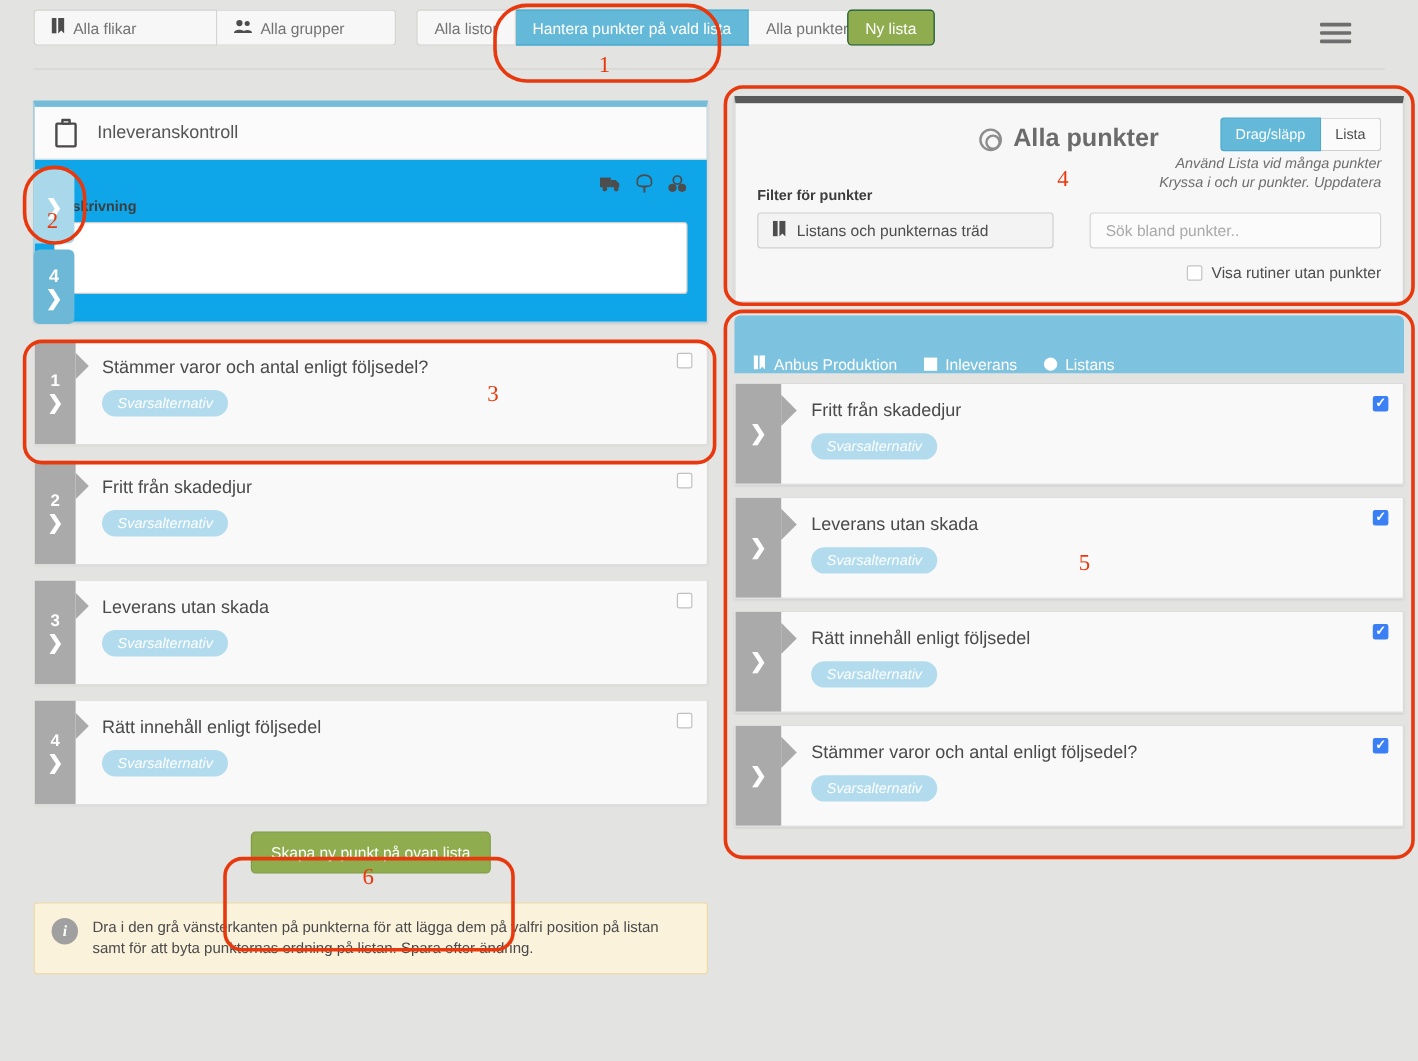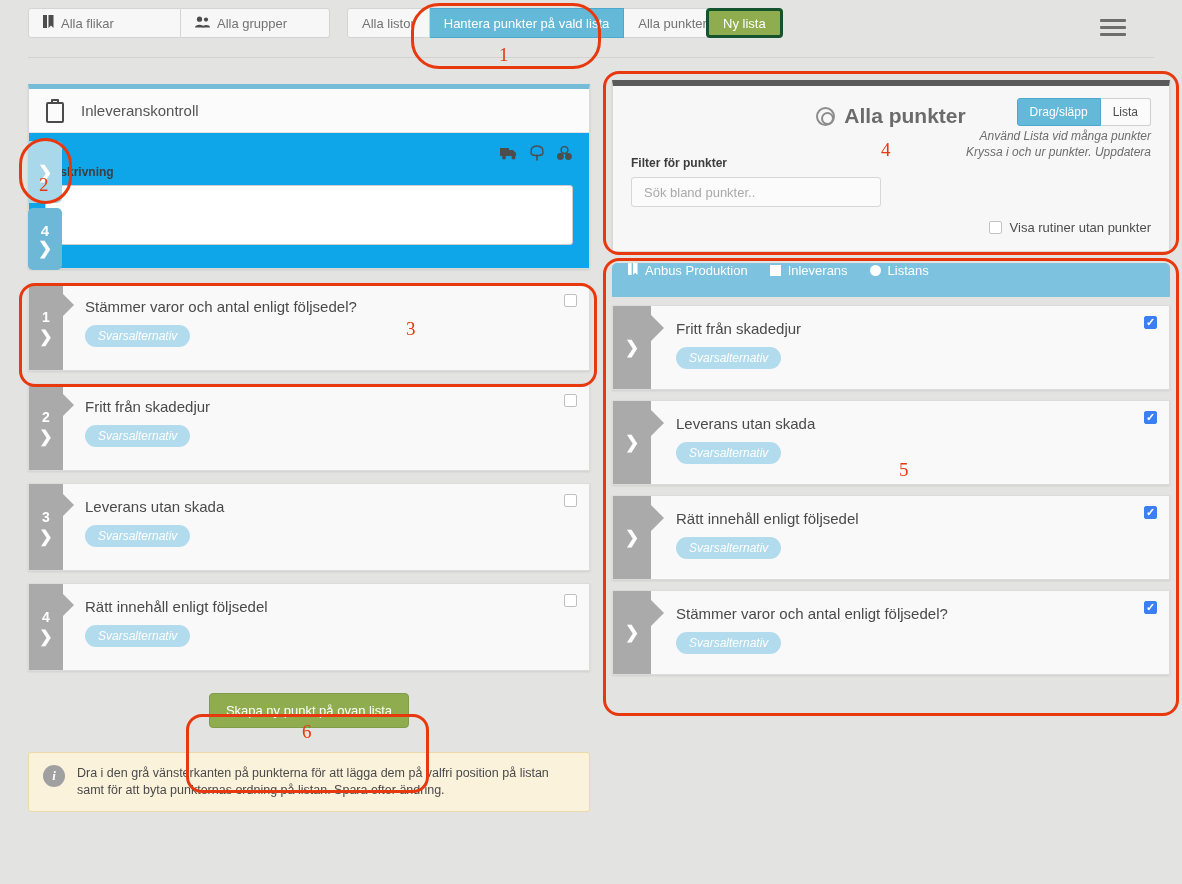--- a/index.html
+++ b/index.html
@@ -35,21 +35,21 @@
 
   .grp-b { left:347px; top:8px; }
   .grp-b .tb-btn:first-child { border-radius:3px 0 0 3px; }
   .grp-b .tb-btn:last-child { border-radius:0 3px 3px 0; }
   .tb-btn.active {
     background:#64b9d8; border-color:#4aa9cc; color:#ffffff;
   }
 
   .ny-lista {
     position:absolute; left:706px; top:8px;
-    background:#8fad4e; border:3px solid #14532d; border-radius:4px;
+    background:#8fad4e; border:1px solid #14532d; border-radius:4px;
     color:#fff; height:30px; padding:0 14px;
     display:flex; align-items:center; justify-content:center;
     font-size:13px; cursor:pointer;
   }
 
   .hamburger { position:absolute; left:1100px; top:19px; width:26px; height:18px; cursor:pointer; }
   .hamburger span { display:block; height:3px; background:#6e6e6e; border-radius:1px; margin-bottom:4px; }
 
   .topbar-rule { position:absolute; left:28px; top:57px; width:1126px; height:1px; background:#d2d2d0; }
 
@@ -208,21 +208,21 @@
     font-family:"Liberation Sans", sans-serif;
   }
   .search-input::placeholder { color:#aaaaaa; }
   .rutiner-row { display:flex; justify-content:flex-end; align-items:center; gap:8px; margin-top:13px; }
   .rutiner-box { width:13px; height:13px; border:1px solid #c3c3c3; background:#fff; border-radius:2px; cursor:pointer; }
   .rutiner-label { font-size:13px; color:#4d4d4d; }
 
   .right-list { position:absolute; left:612px; top:263px; width:558px; }
   .blue-bar {
     background:#7dc2de; border-radius:5px 5px 0 0;
-    height:34px; display:flex; align-items:flex-start; gap:22px;
+    height:48px; display:flex; align-items:flex-end; gap:22px;
     padding:0 16px; color:#ffffff; font-size:13px;
   }
   .bb-item { display:flex; align-items:center; gap:7px; cursor:pointer; }
   .bb-sq { width:11px; height:11px; background:#ffffff; display:inline-block; }
   .bb-ci { width:11px; height:11px; background:#ffffff; border-radius:50%; display:inline-block; }
 
   .rl-items { margin-top:8px; }
   .rl-item {
     position:relative; display:flex;
     background:#f9f9f9; border:1px solid #dcdcdc;
@@ -433,20 +433,29 @@
       </div>
     </div>
     <div class="seg-hint">
       <div>Använd Lista vid många punkter</div>
       <div>Kryssa i och ur punkter. Uppdatera</div>
     </div>
   </div>
 
   <div class="filter-label">Filter för punkter</div>
   <div class="filter-row">
+    <div class="filter-select">
+      <span>
+        <svg width="11" height="13" viewBox="0 0 11 13">
+            <rect x="0" y="0" width="4" height="13" fill="#4d4d4d"></rect>
+            <path d="M5.5 0 H10.5 V13 L8 10.5 L5.5 13 Z" fill="#4d4d4d"></path>
+          </svg>
+      </span>
+      <span>Listans och punkternas träd</span>
+    </div>
     <input class="search-input" type="text" placeholder="Sök bland punkter.." style="">
   </div>
 
   <div class="rutiner-row">
     <span class="rutiner-box"></span>
     <span class="rutiner-label">Visa rutiner utan punkter</span>
   </div>
 </div>
 
 <div class="right-list">

